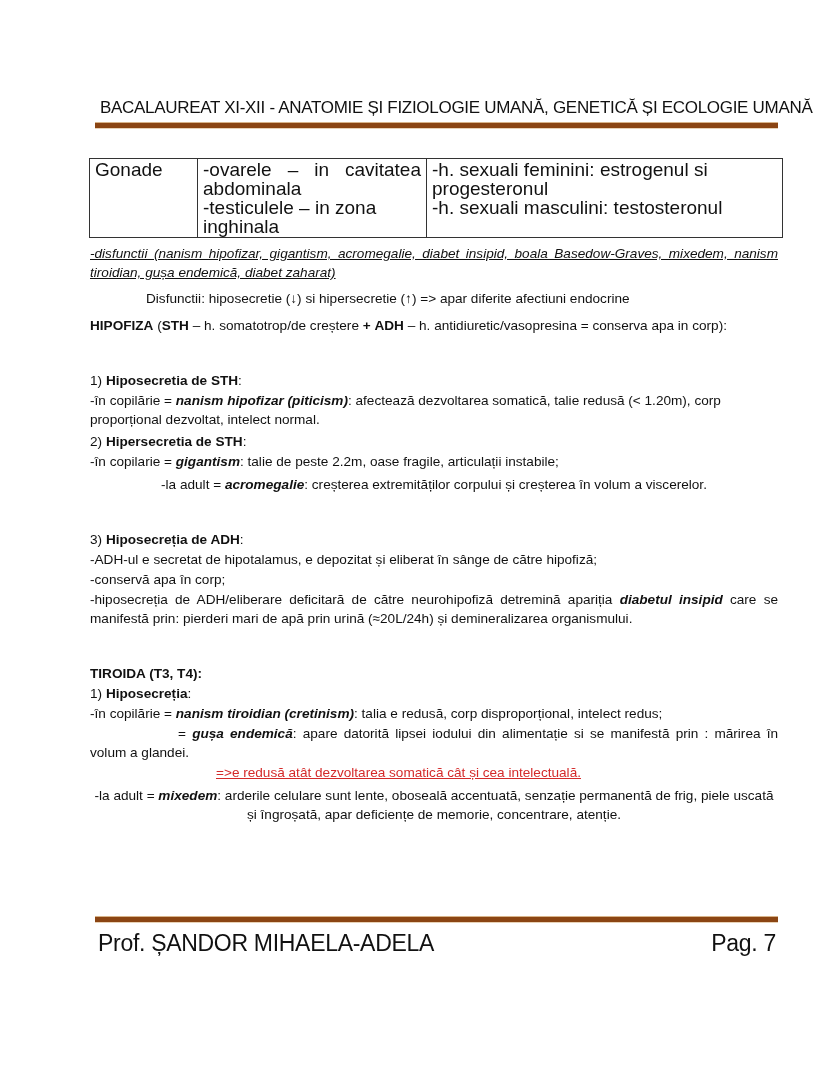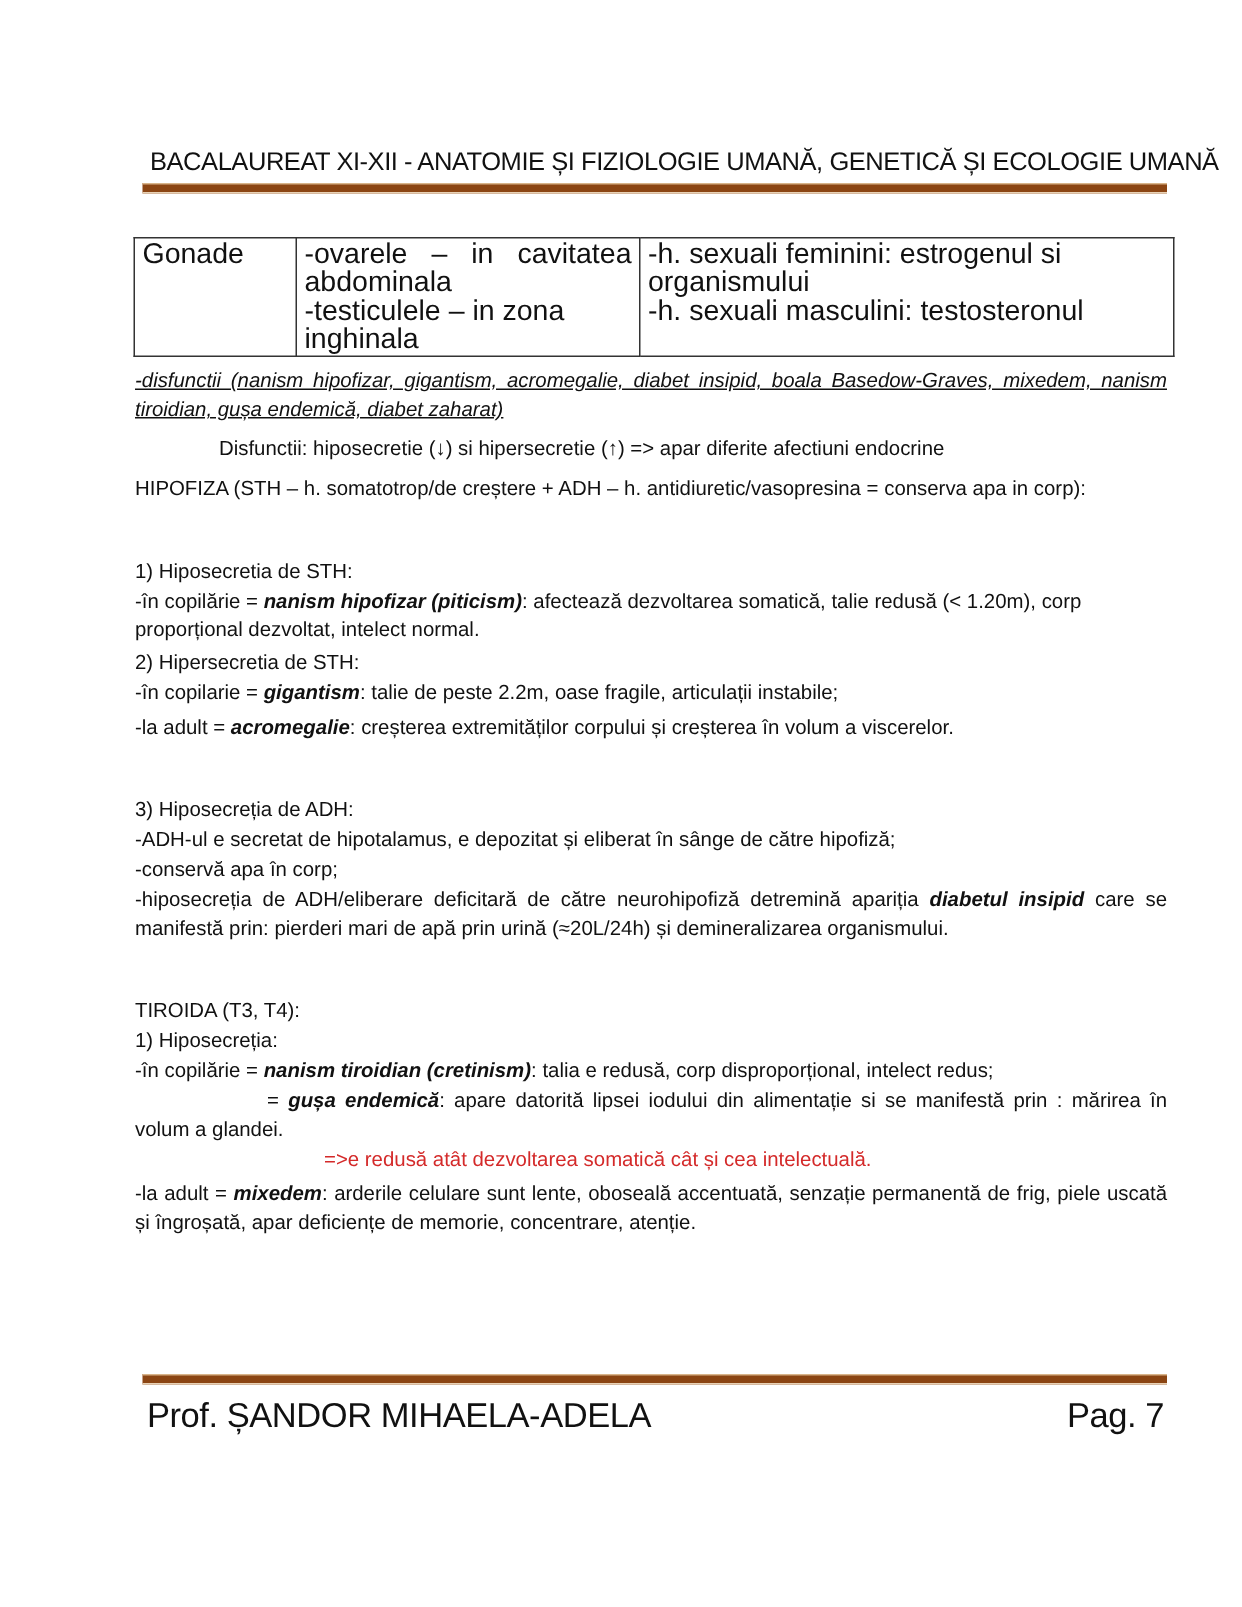--- a/index.html
+++ b/index.html
@@ -13,24 +13,24 @@
   .content { position: absolute; left: 90px; top: 158px; width: 688px; font-size: 13.6px; line-height: 19px; }
   table.gonade { border-collapse: collapse; width: 694px; margin-left: -1px; font-size: 19px; }
   table.gonade td { border: 1px solid #333; vertical-align: top; padding: 1px 5px; line-height: 19px; }
   table.gonade td.c1 { width: 97px; }
   table.gonade td.c2 { width: 218px; }
   .justify-first { display: flex; justify-content: space-between; }
   p { margin: 0; }
   .u-italic { font-style: italic; text-decoration: underline; margin-top: 6px; }
   .indent-center { padding-left: 56px; margin-top: 7px; }
   .justified { text-align: justify; }
-  .bold { font-weight: normal; }
+  .bold { font-weight: bold; }
   .bi { font-weight: bold; font-style: italic; }
   .red { color: #d42a2a; }
-  .mt4 { margin-top: 4px; }
+  .mt4 { margin-top: 4px; text-align: center; }
   .mt8 { margin-top: 8px; }
   .mt9 { margin-top: 1px; }
   .mt36 { margin-top: 36px; }
   .mt3 { margin-top: 3px; }
   .footer-left { position: absolute; left: 98px; top: 930px; font-size: 23px; letter-spacing: -0.3px; }
   .footer-right { position: absolute; right: 52px; top: 930px; font-size: 23px; letter-spacing: -0.3px; }
 </style>
 </head>
 <body>
 
@@ -47,21 +47,21 @@
           <div class="justify-first">
             <span>-ovarele</span>
             <span>–</span>
             <span>in</span>
             <span>cavitatea</span>
           </div>
           <div>abdominala</div>
           <div>-testiculele – in zona inghinala</div>
         </td>
         <td>
-          <div>-h. sexuali feminini: estrogenul si organismului</div>
+          <div>-h. sexuali feminini: estrogenul si progesteronul</div>
           <div>-h. sexuali masculini: testosteronul</div>
         </td>
       </tr>
     </tbody>
       </table>
 
     <p class="u-italic justified">-disfunctii (nanism hipofizar, gigantism, acromegalie, diabet insipid, boala Basedow-Graves, mixedem, nanism tiroidian, gușa endemică, diabet zaharat)</p>
     <p class="indent-center">Disfunctii: hiposecretie (↓) si hipersecretie (↑) =&gt; apar diferite afectiuni endocrine</p>
 
     <p class="justified mt8"><span class="bold">HIPOFIZA</span><span> (</span><span class="bold">STH</span><span> – h. somatotrop/de creștere </span><span class="bold">+</span><span> </span><span class="bold">ADH</span><span> – h. antidiuretic/vasopresina = conserva apa in corp):</span></p>
@@ -75,20 +75,20 @@
 
     <p class="mt36"><span>3) </span><span class="bold">Hiposecreția de ADH</span><span>:</span></p>
     <p class="mt9">-ADH-ul e secretat de hipotalamus, e depozitat și eliberat în sânge de către hipofiză;</p>
     <p class="mt9">-conservă apa în corp;</p>
     <p class="mt9 justified"><span>-hiposecreția de ADH/eliberare deficitară de către neurohipofiză detremină apariția </span><span class="bi">diabetul insipid</span><span> care se manifestă prin: pierderi mari de apă prin urină (≈20L/24h) și demineralizarea organismului.</span></p>
 
     <p class="bold mt36">TIROIDA (T3, T4):</p>
     <p class="mt9"><span>1) </span><span class="bold">Hiposecreția</span><span>:</span></p>
     <p class="mt9"><span>-în copilărie = </span><span class="bi">nanism tiroidian (cretinism)</span><span>: talia e redusă, corp disproporțional, intelect redus;</span></p>
     <p class="mt9 justified" style="text-indent: 88px;"><span>= </span><span class="bi">gușa endemică</span><span>: apare datorită lipsei iodului din alimentație si se manifestă prin : mărirea în volum a glandei.</span></p>
-    <p class="mt9 red" style="padding-left: 126px;">=&gt;e redusă atât dezvoltarea somatică cât și cea intelectuală.</p>
+    <p class="mt9 red" style="padding-left: 126px; text-decoration: underline;">=&gt;e redusă atât dezvoltarea somatică cât și cea intelectuală.</p>
     <p class="mt4 justified"><span>-la adult = </span><span class="bi">mixedem</span><span>: arderile celulare sunt lente, oboseală accentuată, senzație permanentă de frig, piele uscată și îngroșată, apar deficiențe de memorie, concentrare, atenție.</span></p>
   </div>
 
   <div class="rule bottom"></div>
   <div class="footer-left">Prof. ȘANDOR MIHAELA-ADELA</div>
   <div class="footer-right">Pag. 7</div>
 </div>
 
 </body></html>

